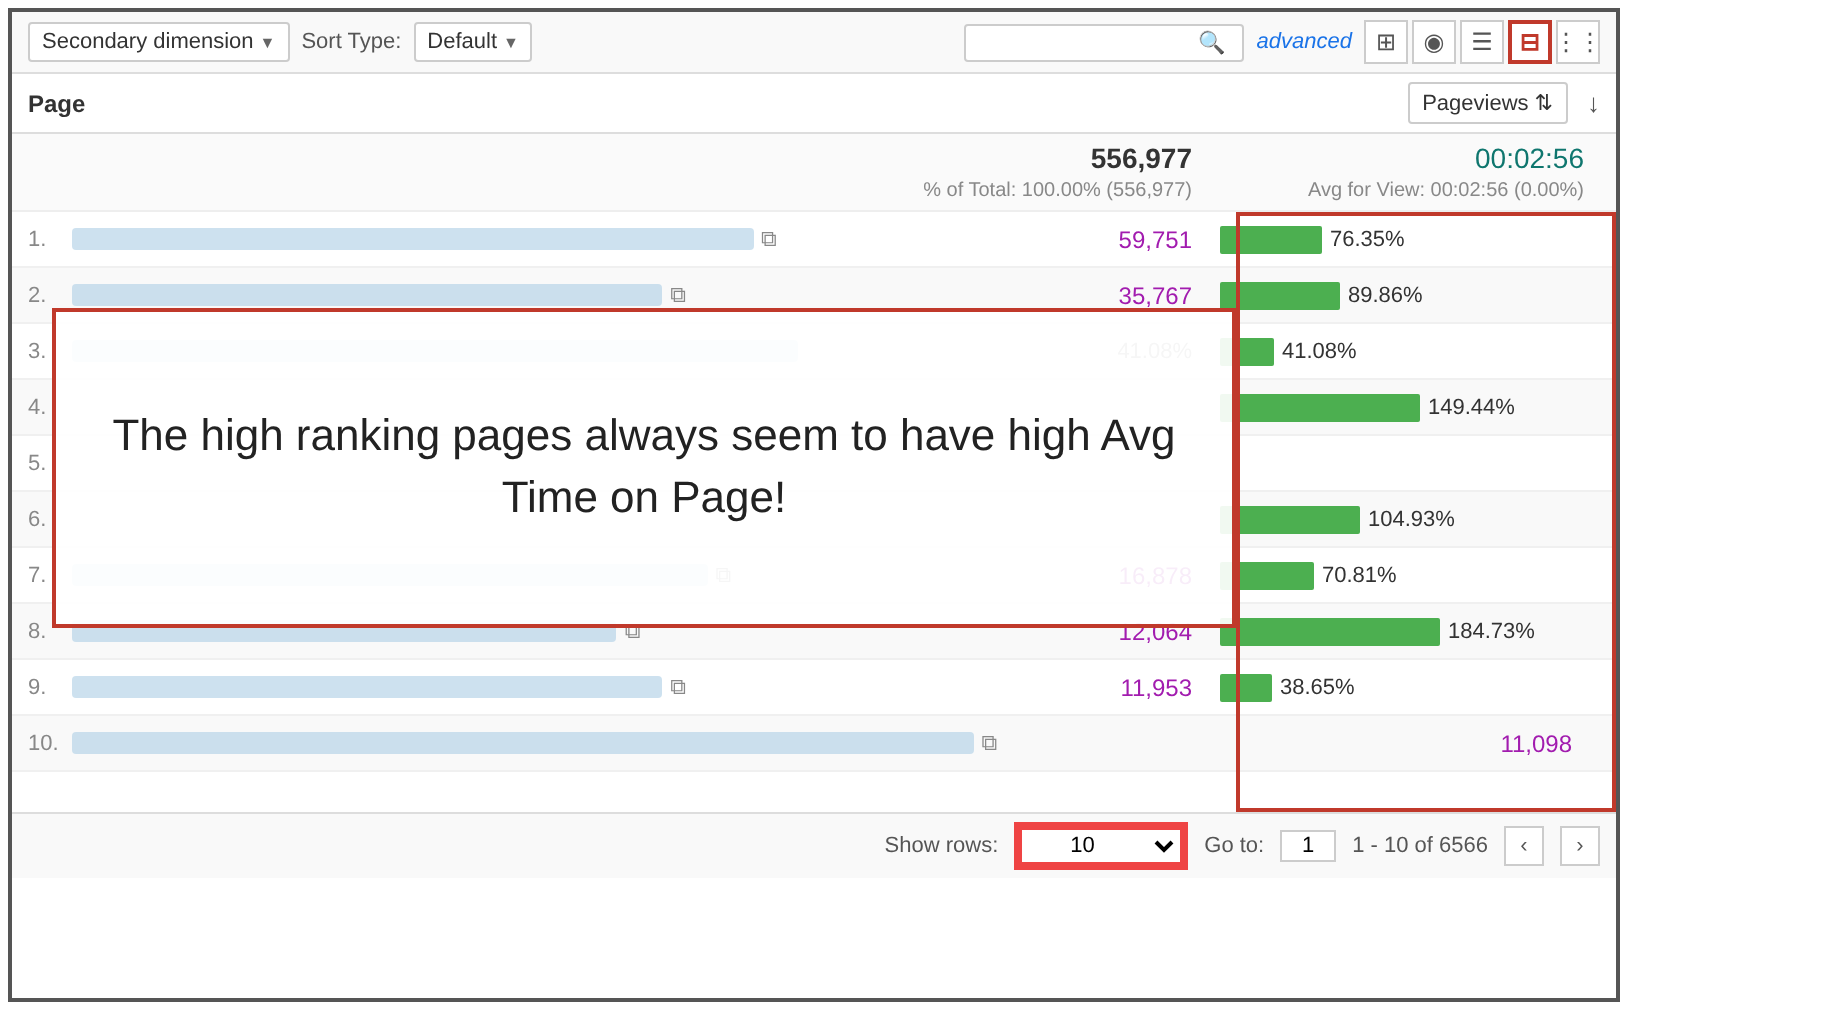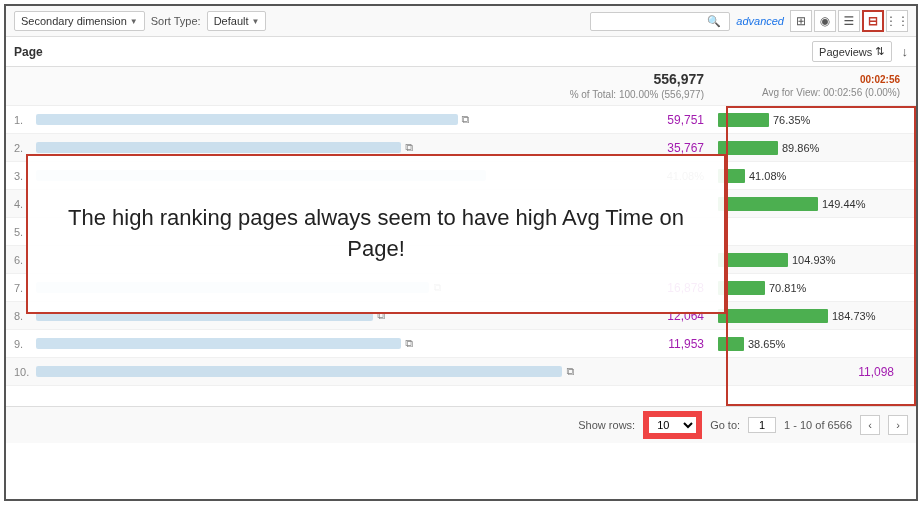--- a/index.html
+++ b/index.html
@@ -1,21 +1,21 @@
 <!DOCTYPE html>
 <html><head>
   <meta charset="utf-8">
   <style>
     * { box-sizing: border-box; margin: 0; padding: 0; }
     body { font-family: Arial, sans-serif; font-size: 12px; background: #fff; width: 922px; height: 505px; overflow: hidden; }
 
     .outer-border {
       border: 2px solid #555;
       margin: 4px;
-      width: 914px;
+      width: 806px;
       height: 497px;
       overflow: hidden;
     }
 
     
     .toolbar {
       display: flex;
       align-items: center;
       padding: 4px 8px;
       border-bottom: 1px solid #ddd;
@@ -142,23 +142,23 @@
     .totals-pageviews .total-sub {
       font-size: 10px;
       color: #888;
     }
     .totals-avgtime {
       min-width: 190px;
       text-align: right;
       padding-right: 8px;
     }
     .totals-avgtime .avg-num {
-      font-size: 10px;
-      font-weight: bold;
-      color: #c2410c;
+      font-size: 14px;
+      font-weight: normal;
+      color: #0f766e;
       display: block;
     }
     .totals-avgtime .avg-sub {
       font-size: 10px;
       color: #888;
       text-align: center;
     }
     .data-row {
       display: flex;
       align-items: center;
@@ -249,22 +249,22 @@
       justify-content: flex-end;
       padding: 4px 8px;
       border-top: 1px solid #ddd;
       background: #f9f9f9;
       gap: 8px;
       font-size: 11px;
       color: #555;
     }
     .footer-label { color: #555; }
     .footer-select {
-      border: 6px solid #ef4444;
-      padding: 1px 4px;
+      border: 4px solid #ef4444;
+      padding: 1px 20px;
       font-size: 11px;
       background: #fff;
       cursor: pointer;
     }
     .footer-goto { color: #555; }
     .footer-goto-input {
       border: 1px solid #ccc;
       width: 28px;
       padding: 1px 3px;
       font-size: 11px;

